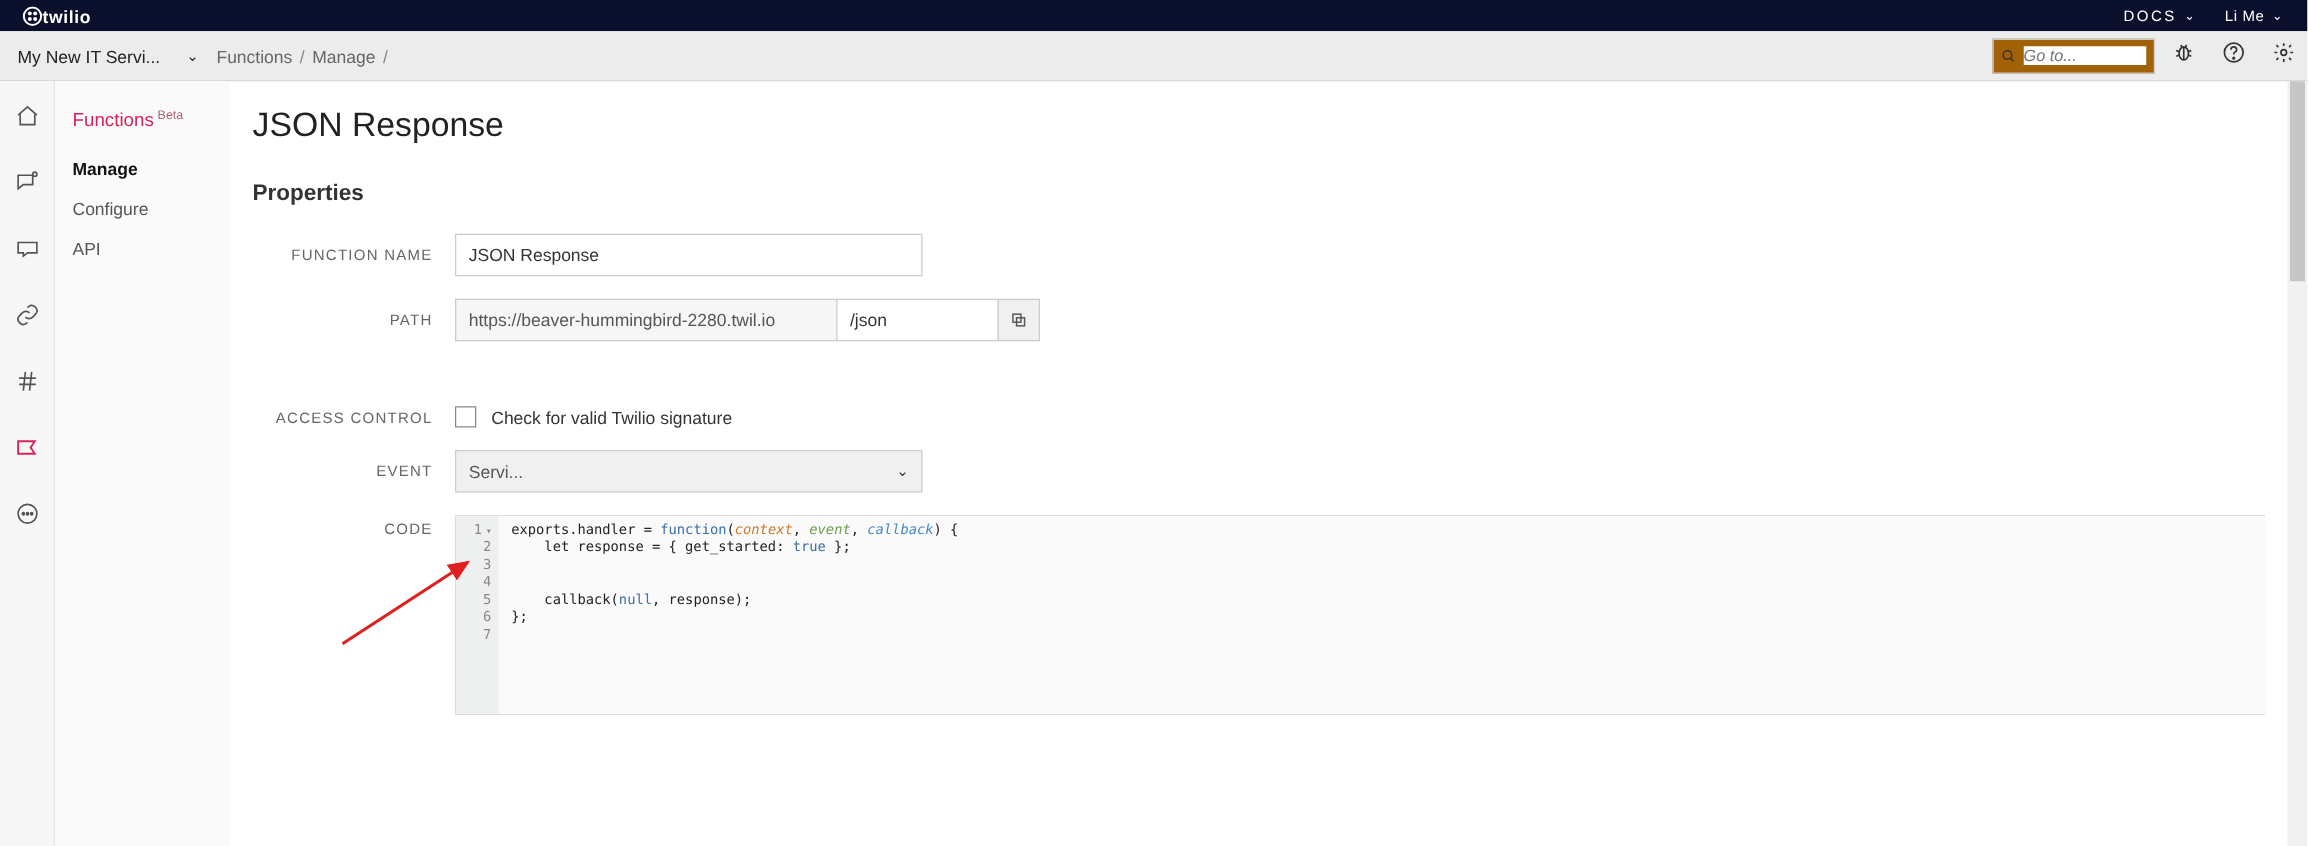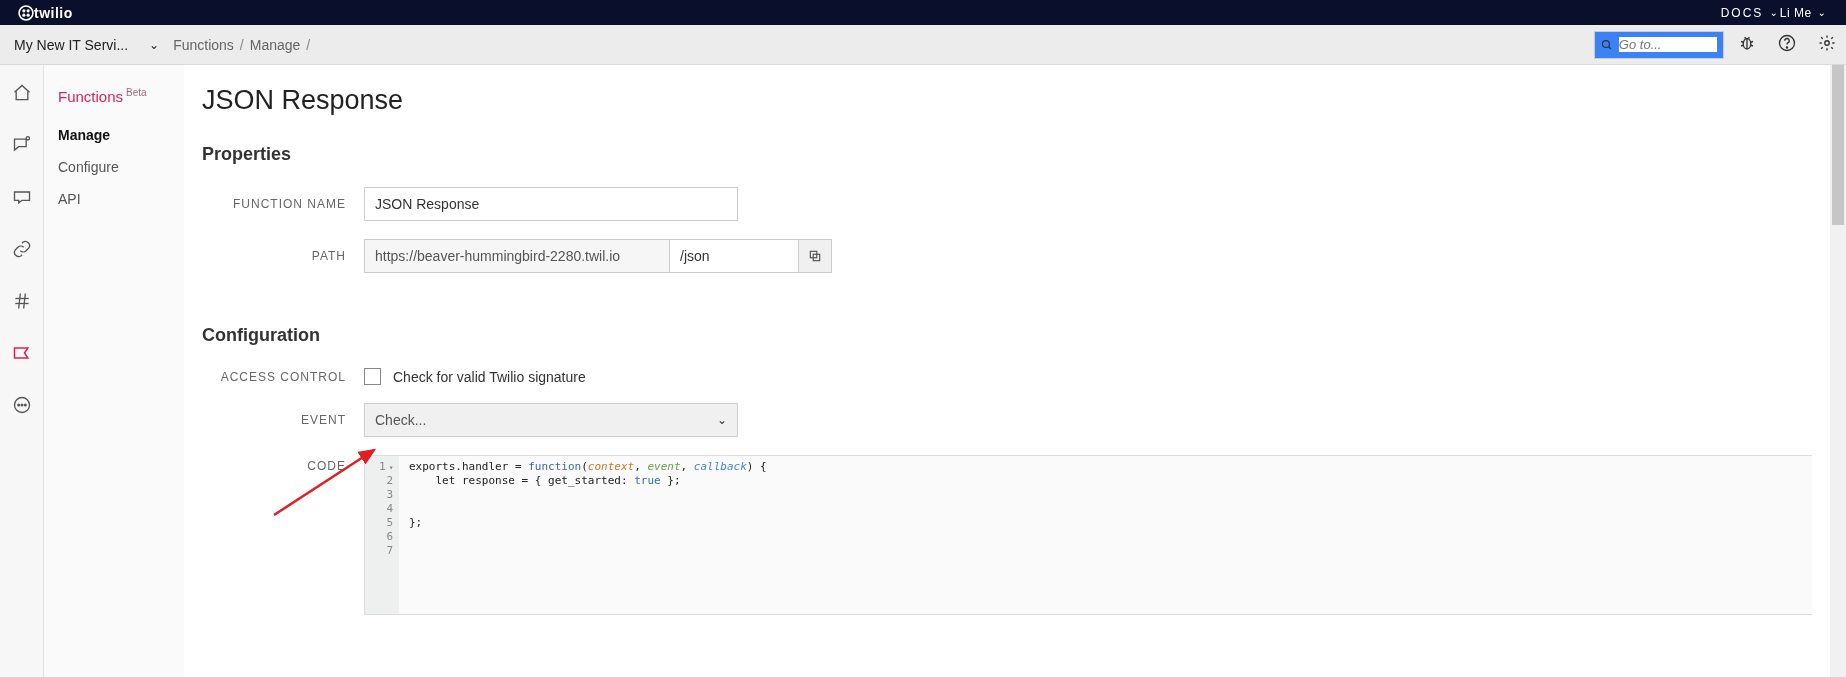--- a/index.html
+++ b/index.html
@@ -17,40 +17,40 @@
     background: #0a0f2c;
     height: 25px;
     display: flex;
     align-items: center;
     justify-content: space-between;
     padding: 0 18px;
     color: #fff;
   }
   .brand { display: flex; align-items: flex-start; gap: 0; }
   .brand-text { font-weight: 700; font-size: 14px; letter-spacing: 0.5px; }
-  .topbar-right { display: flex; align-items: flex-end; font-size: 12px; letter-spacing: 2px;}
+  .topbar-right { display: flex; align-items: flex-end; gap: 22px; font-size: 12px; letter-spacing: 2px;}
   .top-link { display: flex; align-items: center; gap: 6px; cursor: pointer; }
   .chevron-down { font-size: 10px; }
 
   
   .subbar {
     background: #ececec;
     height: 40px;
     border-bottom: 1px solid #d9d9d9;
     display: flex;
     align-items: center;
     padding: 0 10px 0 14px;
   }
   .project-switch { font-size: 14px; color: #222; display: flex; align-items: center; gap: 21px; cursor: pointer; font-weight: 500; }
   .breadcrumbs { font-size: 14px; color: #555; margin-left: 14px; display: flex; gap: 6px; }
   .breadcrumbs span { color: #666; }
   .breadcrumbs .slash { color: #888; }
   .subbar-spacer { flex: 1; }
   .search-wrap {
-    background: #3b82f6;
+    background: #a16207;
     border: 1px solid #ccc;
     width: 130px;
     height: 28px;
     display: flex;
     align-items: center;
     padding: 0 6px;
     gap: 6px;
     margin-right: 14px;
   }
   .search-wrap input {
@@ -365,32 +365,31 @@
     <input class="text-input path-slug" type="text" value="/json" style="">
     <div class="copy-btn">
       <svg width="14" height="14" viewBox="0 0 24 24" fill="none" stroke="#555" stroke-width="2">
           <rect x="9" y="9" width="11" height="11"></rect>
           <rect x="4" y="4" width="11" height="11"></rect>
         </svg>
     </div>
   </div>
 
   <div class="section-gap"></div>
-  <h2 class="section-title">Configuration</h2>
 
   <div class="form-row">
     <div class="form-label">ACCESS CONTROL</div>
     <span class="checkbox"></span>
     <span class="check-label">Check for valid Twilio signature</span>
   </div>
 
   <div class="form-row">
     <div class="form-label">EVENT</div>
     <div class="select-box">
-      <span>Check...</span>
+      <span>Servi...</span>
       <span style="font-size:12px;color:#333;">⌄</span>
     </div>
   </div>
 
   <div class="code-row">
     <div class="form-label" style="padding-top:4px;">CODE</div>
     <div class="code-editor">
       <div class="gutter">
         <div class="fold">1</div>
           <div>2</div>
@@ -398,20 +397,21 @@
           <div>4</div>
           <div>5</div>
           <div>6</div>
           <div>7</div>
       </div>
       <div class="code-body">
         <div class="code-line"><span>exports.handler </span><span>= </span><span class="t-key">function</span><span>(</span><span class="t-arg1">context</span><span>, </span><span class="t-arg2">event</span><span>, </span><span class="t-arg3">callback</span><span>) {</span></div>
         <div class="code-line"><span>    let response = { get_started: </span><span class="t-bool">true</span><span> };</span></div>
         <div class="code-line"></div>
         <div class="code-line"></div>
+        <div class="code-line"><span>    callback(</span><span class="t-null">null</span><span>, response);</span></div>
         <div class="code-line">};</div>
       </div>
     </div>
   </div>
 
   <svg class="arrow" style="left:80px; top:370px;" width="130" height="90" viewBox="0 0 130 90">
     <defs>
         <marker id="ah" markerWidth="8" markerHeight="8" refX="6" refY="3" orient="auto">
           <path d="M0,0 L7,3 L0,6 z" fill="#e02020"></path>
         </marker>

